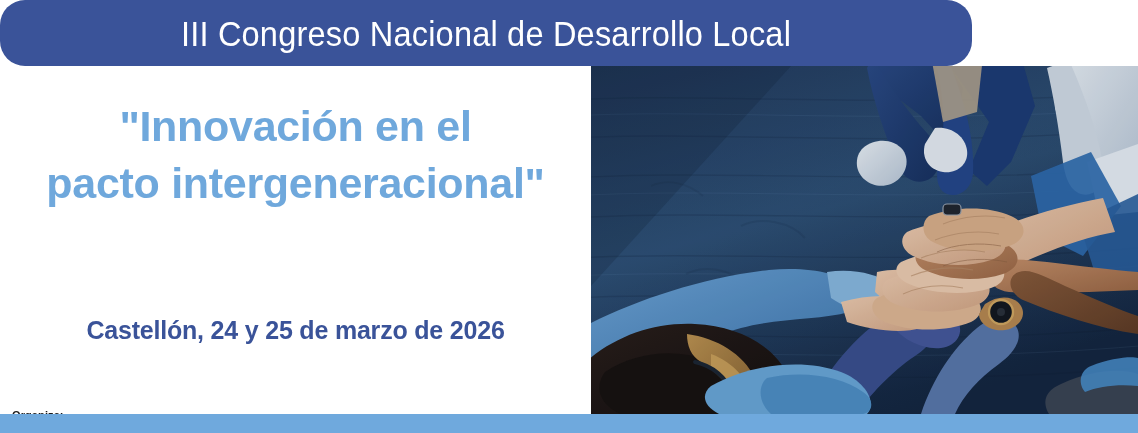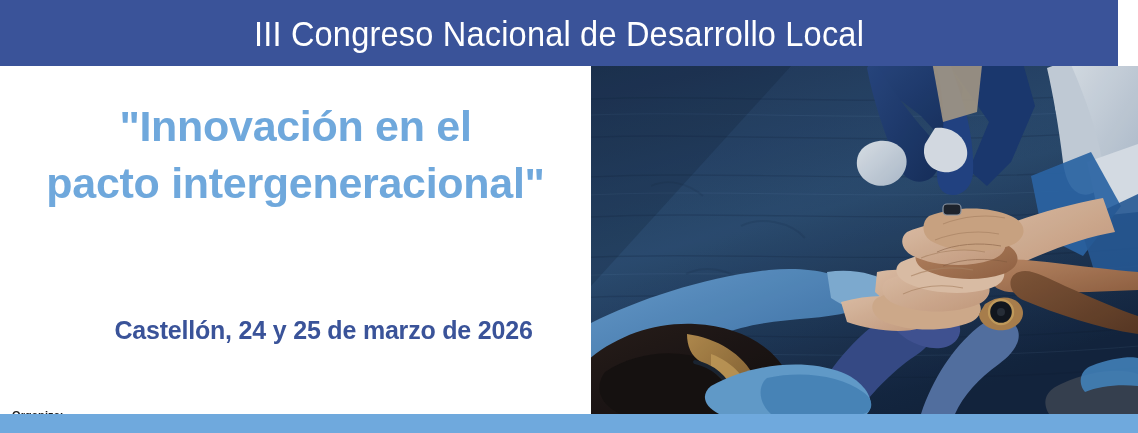--- a/index.html
+++ b/index.html
@@ -12,23 +12,23 @@
   .banner{
     position:relative;
     width:1138px;height:433px;
     background:#ffffff;
     overflow:hidden;
   }
 
   
   .header-bar{
     position:absolute;left:0;top:0;
-    width:1118px;height:66px;
+    width:972px;height:66px;
     background:#3a5399;
-    display:flex;align-items:center;justify-content:center;
+    display:flex;align-items:center;justify-content:center;border-radius:25px;
   }
   .header-title{
     color:#ffffff;
     font-size:35px;
     font-weight:400;
     letter-spacing:.2px;
     line-height:1;
     white-space:nowrap;
     font-family:"Liberation Sans", sans-serif;
     transform:scaleX(.93);
@@ -52,21 +52,20 @@
   }
   .slogan .l2{display:block;}
   .date-line{
     position:absolute;left:0;top:250px;
     width:591px;
     text-align:center;
     color:#3a5399;
     font-size:25px;
     font-weight:bold;
     letter-spacing:-.2px;
-    margin-left:28px;
   }
 
   
   .organiza-label{
     position:absolute;left:12px;top:343px;
     font-size:11px;font-weight:bold;color:#1a1a1a;
     letter-spacing:.1px;
   }
   .logo-row{
     position:absolute;left:10px;top:358px;

